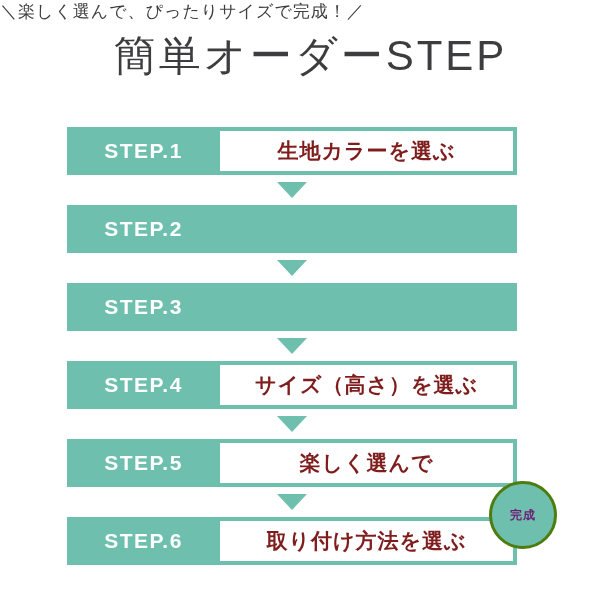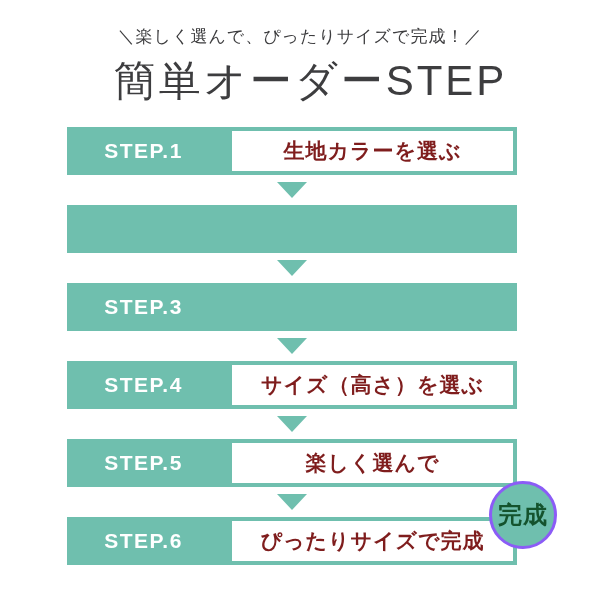--- a/index.html
+++ b/index.html
@@ -9,22 +9,20 @@
     font-family: "Liberation Sans", "DejaVu Sans", sans-serif;
   }
   .page {
     position: relative;
     width: 600px;
     height: 600px;
     background: #ffffff;
     overflow: hidden;
   }
   .tagline {
-    margin-top: 25px;
-    text-align: center;
     font-size: 17px;
     letter-spacing: 1px;
     color: #3d3d3f;
     font-weight: 400;
   }
   .title {
     margin: 9px 0 0 0;
     text-align: center;
     font-size: 42px;
     line-height: 1.15;
@@ -45,21 +43,21 @@
     background: #6fbfae;
     padding: 4px 4px 4px 0;
     box-sizing: border-box;
   }
   .step-label {
     width: 153px;
     flex: 0 0 153px;
     display: flex;
     align-items: center;
     justify-content: center;
-    padding-right: 12px;
+    padding-right: 0;
     color: #ffffff;
     font-size: 21px;
     font-weight: bold;
     letter-spacing: 1.5px;
   }
   .step-text {
     flex: 1;
     background: #ffffff;
     display: flex;
     align-items: center;
@@ -77,27 +75,27 @@
     border-right: 15px solid transparent;
     border-top: 16px solid #6fbfae;
   }
   .badge {
     position: absolute;
     left: 489px;
     top: 481px;
     width: 62px;
     height: 62px;
     background: #6fbfae;
-    border: 3px solid #8b5cf6;
+    border: 3px solid #4d7c0f;
     border-radius: 50%;
     display: flex;
     align-items: center;
     justify-content: center;
-    color: #14532d;
-    font-size: 24px;
+    color: #701a75;
+    font-size: 12px;
     font-weight: bold;
     letter-spacing: 1px;
     z-index: 5;
   }
 </style>
 </head>
 <body>
 
 <div class="page">
 
@@ -106,20 +104,21 @@
 
   <div class="steps">
 
     <div class="step">
       <div class="step-label">STEP.1</div>
       <div class="step-text">生地カラーを選ぶ</div>
     </div>
     <div class="arrow"></div>
 
     <div class="step">
+      <div class="step-label">STEP.2</div>
     </div>
     <div class="arrow"></div>
 
     <div class="step">
       <div class="step-label">STEP.3</div>
     </div>
     <div class="arrow"></div>
 
     <div class="step">
       <div class="step-label">STEP.4</div>
@@ -128,21 +127,21 @@
     <div class="arrow"></div>
 
     <div class="step">
       <div class="step-label">STEP.5</div>
       <div class="step-text">楽しく選んで</div>
     </div>
     <div class="arrow"></div>
 
     <div class="step">
       <div class="step-label">STEP.6</div>
-      <div class="step-text">ぴったりサイズで完成</div>
+      <div class="step-text">取り付け方法を選ぶ</div>
     </div>
 
   </div>
 
   <div class="badge">
     <span>完成</span>
   </div>
 
 </div>
 

